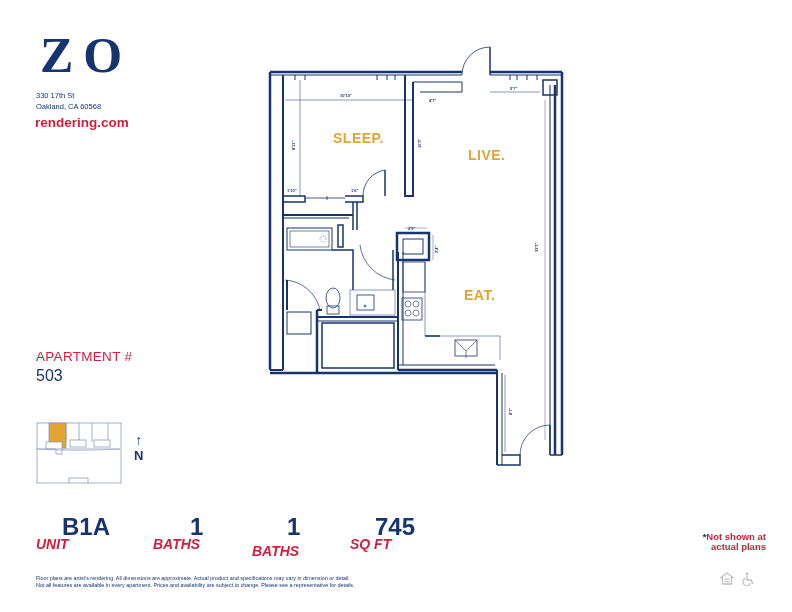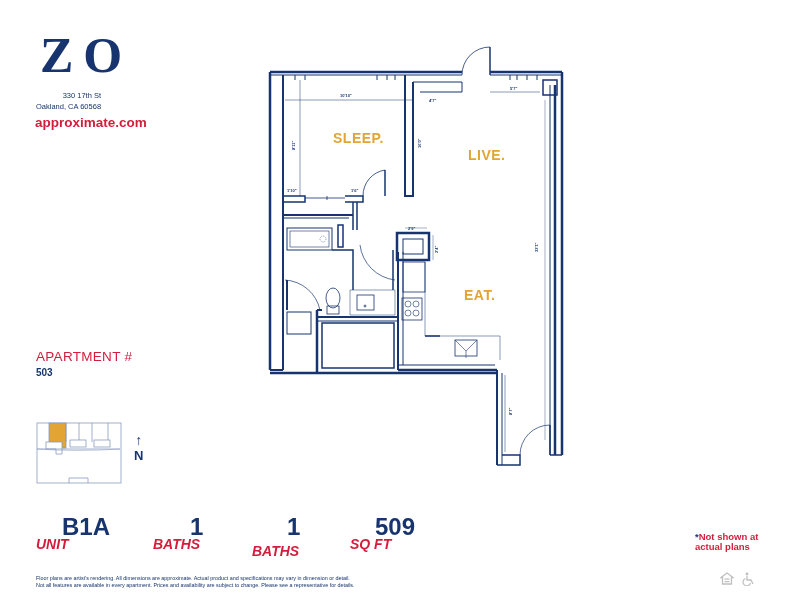--- a/index.html
+++ b/index.html
@@ -1,45 +1,45 @@
 <!DOCTYPE html>
 <html><head>
 <meta charset="utf-8">
 <style>
   html, body { margin: 0; padding: 0; background: #ffffff; }
   body { width: 792px; height: 612px; position: relative; overflow: hidden; font-family: "Liberation Sans", sans-serif; }
   .abs { position: absolute; }
   .logo { left: 40px; top: 30px; font-family: "Liberation Serif", serif; font-weight: bold; font-size: 50px; color: #17346f; letter-spacing: 10px; line-height: 1; }
-  .addr { left: 36px; top: 90px; font-size: 7.5px; color: #17346f; line-height: 11px; text-align: right; }
+  .addr { left: 36px; top: 90px; font-size: 7.5px; color: #17346f; line-height: 11px; }
   .web { left: 35px; top: 115px; font-size: 13.5px; color: #d21d3c; font-weight: bold; }
   .apt-label { left: 36px; top: 349px; font-size: 13.5px; color: #d21d3c; font-weight: normal; letter-spacing: 0.3px; }
-  .apt-num { left: 36px; top: 367px; font-size: 10px; color: #17346f; font-weight: bold; }
+  .apt-num { left: 36px; top: 367px; font-size: 16px; color: #17346f; font-weight: normal; }
   .keyplan { left: 36px; top: 422px; }
   .north { left: 134px; top: 434px; color: #17346f; font-weight: bold; text-align: center; }
   .north .arrow { font-size: 14px; line-height: 12px; display:block; }
   .north .n { font-size: 13px; display:block; margin-top: 2px; }
   .stat-label { font-size: 14px; color: #d21d3c; font-weight: bold; top: 536px; font-style: italic; }
   .stat-value { font-size: 24px; color: #17346f; font-weight: bold; top: 513px; }
   .disclaimer { left: 36px; top: 575px; font-size: 5.4px; color: #17346f; line-height: 7px; width: 400px; }
-  .note { left: 695px; top: 532px; font-size: 9.5px; color: #d21d3c; font-weight: bold; width: 71px; line-height: 10px; }
+  .note { left: 695px; top: 532px; font-size: 9.5px; color: #d21d3c; font-weight: bold; text-align: right; width: 71px; line-height: 10px; }
   .note .star { color: #17346f; }
   .icons { left: 720px; top: 572px; display: flex; gap: 8px; }
   .plan { left: 265px; top: 40px; }
   .room-label { font-family: "Liberation Sans", sans-serif; font-weight: bold; fill: #e2a533; font-size: 14px; letter-spacing: 0.5px; }
   .dim { font-family: "Liberation Sans", sans-serif; font-size: 4px; fill: #17346f; font-weight: bold; }
 </style>
 </head>
 <body>
 
 <div class="abs logo">ZO</div>
 <div class="abs addr">
   <div>330 17th St</div>
   <div>Oakland, CA 60568</div>
 </div>
-<div class="abs web">approximate.com</div>
+<div class="abs web">rendering.com</div>
 
 <div class="abs apt-label">APARTMENT #</div>
 <div class="abs apt-num">503</div>
 
 <svg class="abs keyplan" width="90" height="64" viewBox="0 0 90 64">
   <rect x="1" y="1" width="84" height="60" fill="none" stroke="#8a9bbd" stroke-width="0.8"></rect>
   <rect x="13" y="1" width="17" height="25" fill="#e2a533" stroke="#8a9bbd" stroke-width="0.8"></rect>
   <line x1="30" y1="1" x2="30" y2="20" stroke="#8a9bbd" stroke-width="0.8"></line>
   <line x1="43" y1="1" x2="43" y2="20" stroke="#8a9bbd" stroke-width="0.8"></line>
   <line x1="56" y1="1" x2="56" y2="20" stroke="#8a9bbd" stroke-width="0.8"></line>
@@ -182,21 +182,21 @@
   <text class="room-label" x="199" y="260">EAT.</text>
 </svg>
 
 <div class="abs stat-label" style="left:36px;">UNIT</div>
 <div class="abs stat-value" style="left:62px;">B1A</div>
 <div class="abs stat-label" style="left:153px;">BATHS</div>
 <div class="abs stat-value" style="left:190px;">1</div>
 <div class="abs stat-label" style="left:252px;margin-top:7px;">BATHS</div>
 <div class="abs stat-value" style="left:287px;">1</div>
 <div class="abs stat-label" style="left:350px;">SQ FT</div>
-<div class="abs stat-value" style="left:375px;">509</div>
+<div class="abs stat-value" style="left:375px;">745</div>
 
 <div class="abs disclaimer">
   <div>Floor plans are artist's rendering. All dimensions are approximate. Actual product and specifications may vary in dimension or detail.</div>
   <div>Not all features are available in every apartment. Prices and availability are subject to change. Please see a representative for details.</div>
 </div>
 
 <div class="abs note">
   <div><span class="star">*</span><span>Not shown at</span></div>
   <div>actual plans</div>
 </div>

